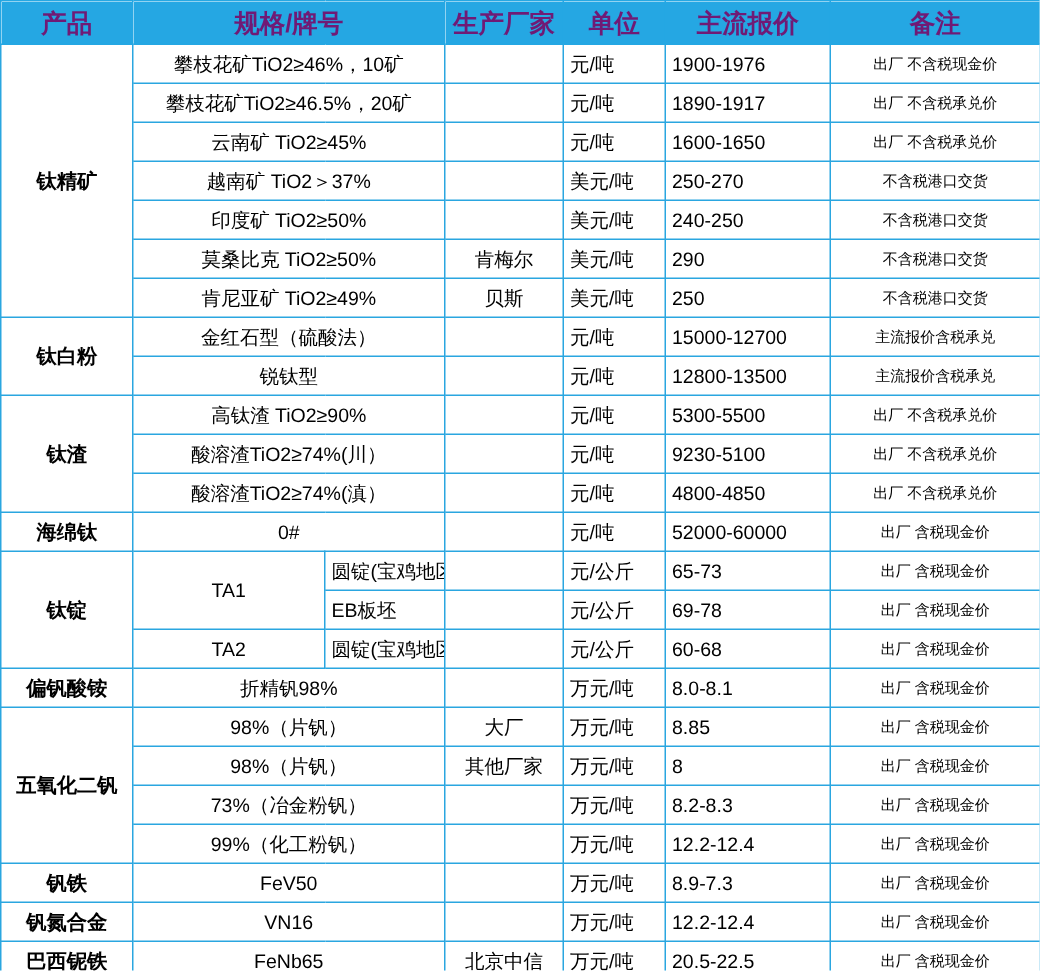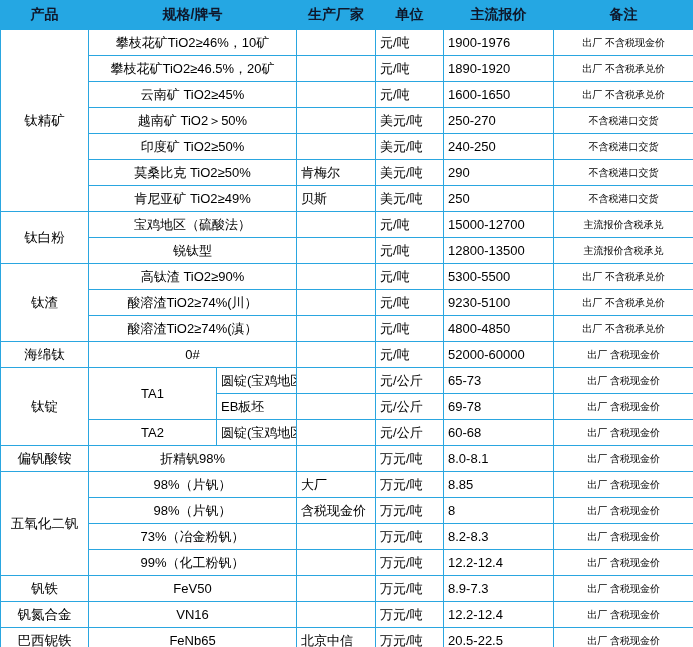--- a/index.html
+++ b/index.html
@@ -30,44 +30,45 @@
   #price-table th, #price-table td {
     border: 1px solid #2aa6e0;
     height: 25px;
     padding: 0 4px;
     vertical-align: middle;
     white-space: nowrap;
     overflow: hidden;
   }
   #price-table thead th {
     background: #25a7e3;
-    color: #0f172a;
+    color: #701a75;
     font-weight: bold;
     text-align: center;
-    font-size: 14px;
+    font-size: 17px;
     border-color: #25a7e3;
     height: 28px;
   }
   .cat {
     text-align: center;
-    font-weight: normal;
+    font-weight: bold;
     font-size: 13.5px;
   }
   .name {
     text-align: center;
     padding-left: 6px;
   }
   .sub {
     text-align: left;
     padding-left: 6px;
   }
   .ctr {
     text-align: left;
   }
   .mid {
+    text-align: center;
   }
   .note {
     text-align: center;
     font-size: 10px;
   }
 </style>
 </head>
 <body>
 
 <table id="price-table">
@@ -96,32 +97,32 @@
         <td class="name" colspan="2">攀枝花矿TiO2≥46%，10矿</td>
         <td class="mid"></td>
         <td class="ctr">元/吨</td>
         <td class="ctr">1900-1976</td>
         <td class="note">出厂 不含税现金价</td>
       </tr>
       <tr>
         <td class="name" colspan="2">攀枝花矿TiO2≥46.5%，20矿</td>
         <td class="mid"></td>
         <td class="ctr">元/吨</td>
-        <td class="ctr">1890-1920</td>
+        <td class="ctr">1890-1917</td>
         <td class="note">出厂 不含税承兑价</td>
       </tr>
       <tr>
         <td class="name" colspan="2">云南矿 TiO2≥45%</td>
         <td class="mid"></td>
         <td class="ctr">元/吨</td>
         <td class="ctr">1600-1650</td>
         <td class="note">出厂 不含税承兑价</td>
       </tr>
       <tr>
-        <td class="name" colspan="2">越南矿 TiO2＞50%</td>
+        <td class="name" colspan="2">越南矿 TiO2＞37%</td>
         <td class="mid"></td>
         <td class="ctr">美元/吨</td>
         <td class="ctr">250-270</td>
         <td class="note">不含税港口交货</td>
       </tr>
       <tr>
         <td class="name" colspan="2">印度矿 TiO2≥50%</td>
         <td class="mid"></td>
         <td class="ctr">美元/吨</td>
         <td class="ctr">240-250</td>
@@ -136,21 +137,21 @@
       </tr>
       <tr>
         <td class="name" colspan="2">肯尼亚矿 TiO2≥49%</td>
         <td class="mid">贝斯</td>
         <td class="ctr">美元/吨</td>
         <td class="ctr">250</td>
         <td class="note">不含税港口交货</td>
       </tr>
       <tr>
         <td class="cat" rowspan="2">钛白粉</td>
-        <td class="name" colspan="2">宝鸡地区（硫酸法）</td>
+        <td class="name" colspan="2">金红石型（硫酸法）</td>
         <td class="mid"></td>
         <td class="ctr">元/吨</td>
         <td class="ctr">15000-12700</td>
         <td class="note">主流报价含税承兑</td>
       </tr>
       <tr>
         <td class="name" colspan="2">锐钛型</td>
         <td class="mid"></td>
         <td class="ctr">元/吨</td>
         <td class="ctr">12800-13500</td>
@@ -221,21 +222,21 @@
       <tr>
         <td class="cat" rowspan="4">五氧化二钒</td>
         <td class="name" colspan="2">98%（片钒）</td>
         <td class="mid">大厂</td>
         <td class="ctr">万元/吨</td>
         <td class="ctr">8.85</td>
         <td class="note">出厂 含税现金价</td>
       </tr>
       <tr>
         <td class="name" colspan="2">98%（片钒）</td>
-        <td class="mid">含税现金价</td>
+        <td class="mid">其他厂家</td>
         <td class="ctr">万元/吨</td>
         <td class="ctr">8</td>
         <td class="note">出厂 含税现金价</td>
       </tr>
       <tr>
         <td class="name" colspan="2">73%（冶金粉钒）</td>
         <td class="mid"></td>
         <td class="ctr">万元/吨</td>
         <td class="ctr">8.2-8.3</td>
         <td class="note">出厂 含税现金价</td>

